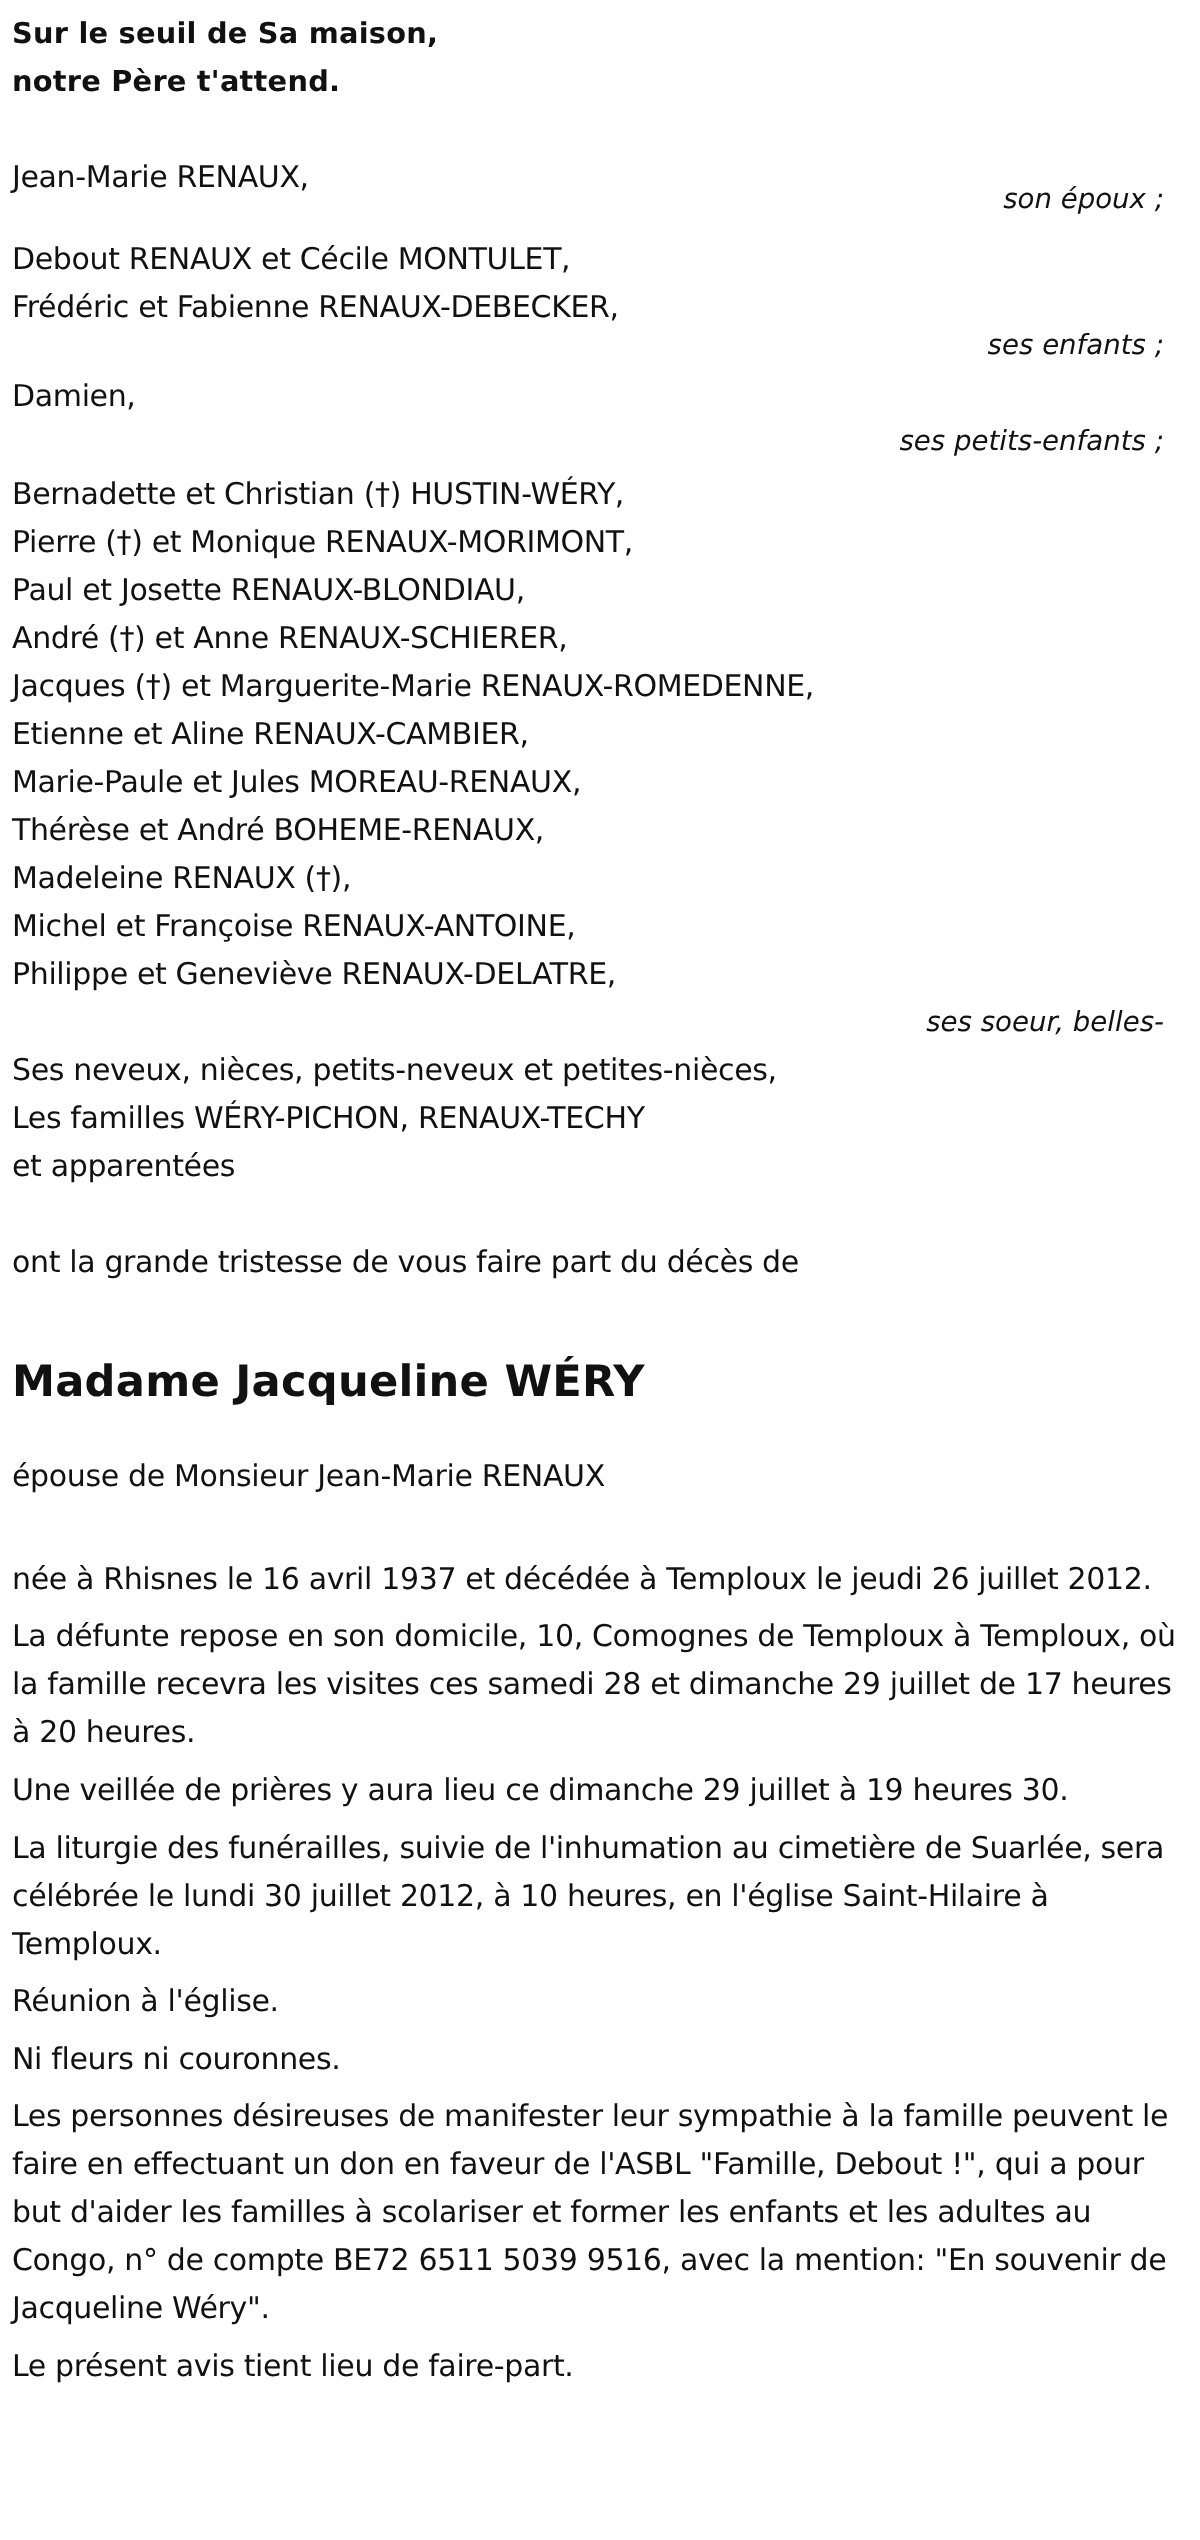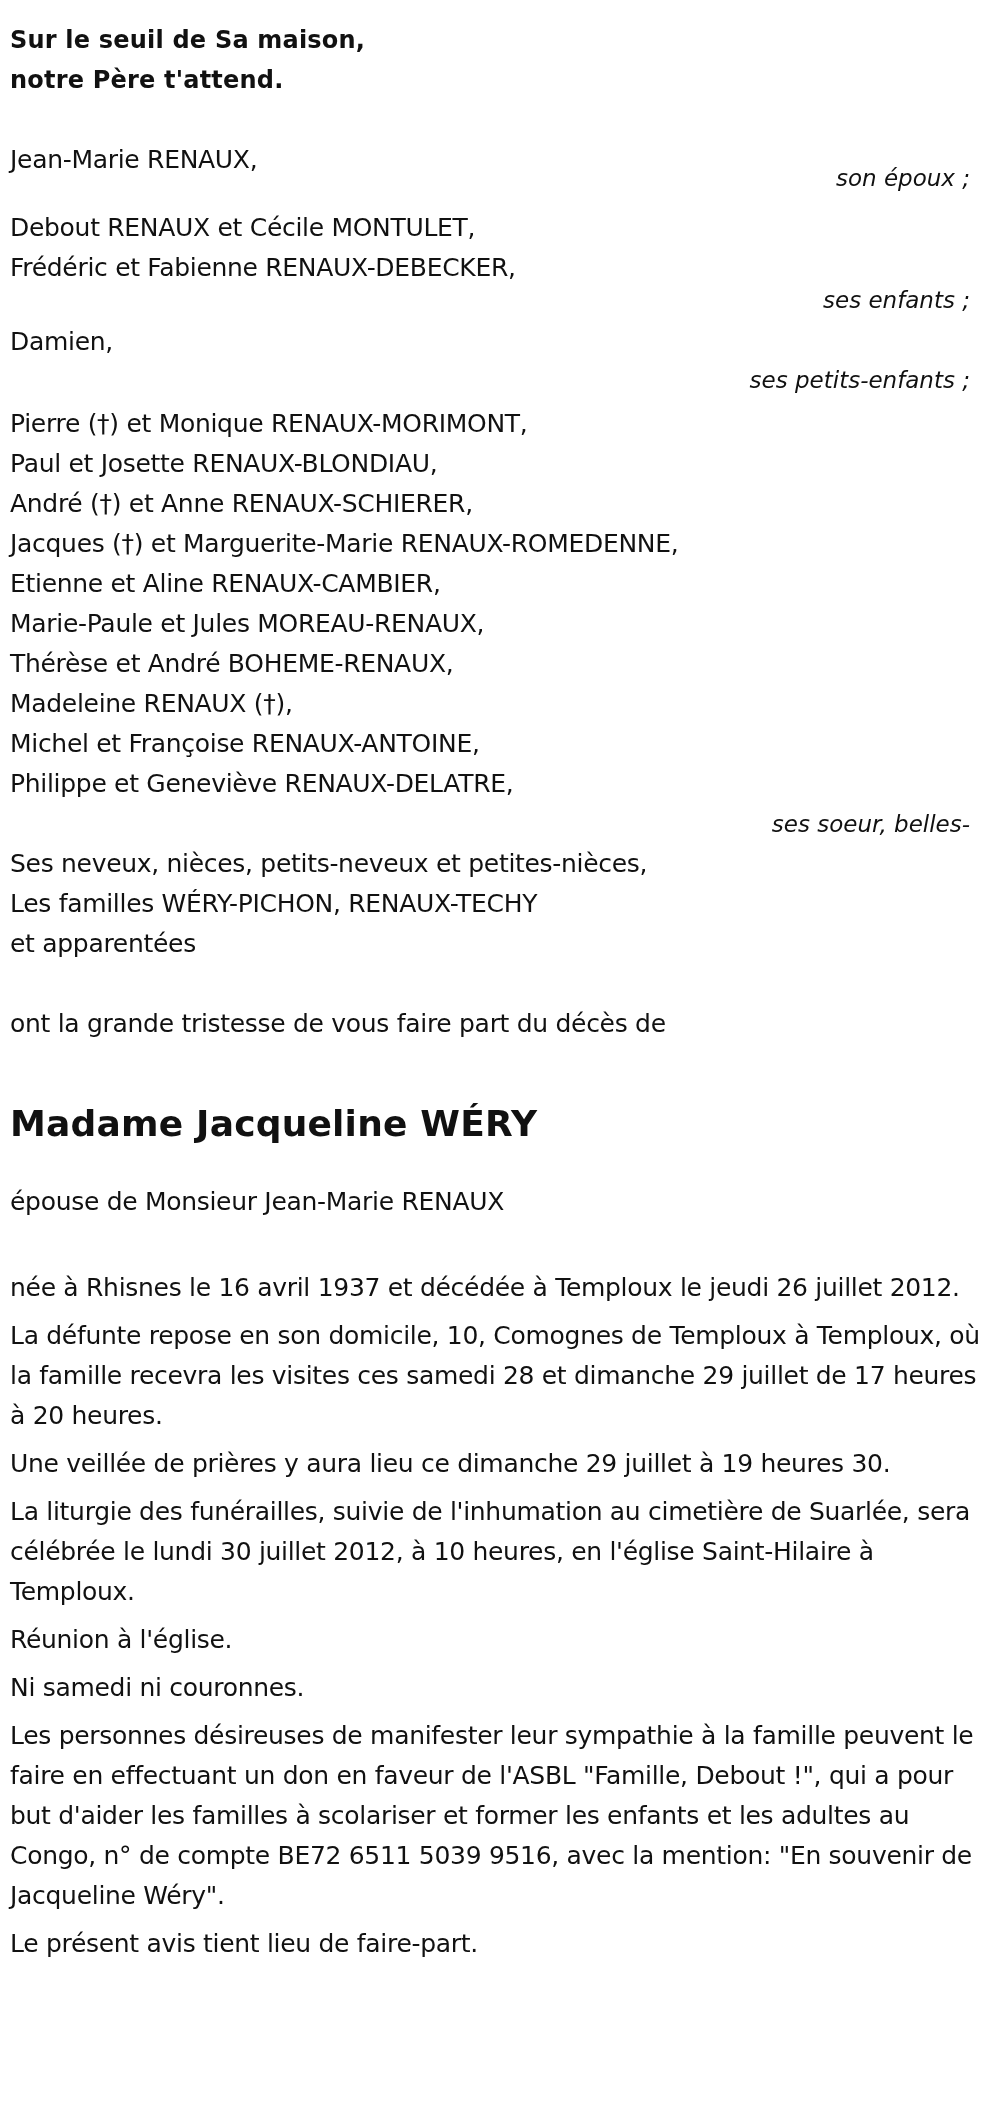--- a/index.html
+++ b/index.html
@@ -17,21 +17,21 @@
   .page {
     position: relative;
     width: 980px;
     padding: 0 10px 0 10px;
     box-sizing: border-box;
   }
   .epigraph {
     font-weight: bold;
     font-size: 24px;
     line-height: 40px;
-    padding-top: 20px;
+    padding-top: 8px;
     letter-spacing: 0.2px;
   }
   .epigraph div { height: 40px; }
   .line {
     font-size: 25px;
     line-height: 40px;
     white-space: nowrap;
     letter-spacing: -0.3px;
   }
   .role {
@@ -88,20 +88,21 @@
   <div class="gap-s" style="height:2px"></div>
 
   <div class="group">
     <div class="line">Damien,</div>
     <div class="role" style="margin-top:-2px;">ses petits-enfants ;</div>
   </div>
 
   <div class="gap-s" style="height:4px"></div>
 
   <div class="group">
+    <div class="line">Bernadette et Christian (†) HUSTIN-WÉRY,</div>
     <div class="line">Pierre (†) et Monique RENAUX-MORIMONT,</div>
     <div class="line">Paul et Josette RENAUX-BLONDIAU,</div>
     <div class="line">André (†) et Anne RENAUX-SCHIERER,</div>
     <div class="line">Jacques (†) et Marguerite-Marie RENAUX-ROMEDENNE,</div>
     <div class="line">Etienne et Aline RENAUX-CAMBIER,</div>
     <div class="line">Marie-Paule et Jules MOREAU-RENAUX,</div>
     <div class="line">Thérèse et André BOHEME-RENAUX,</div>
     <div class="line">Madeleine RENAUX (†),</div>
     <div class="line">Michel et Françoise RENAUX-ANTOINE,</div>
     <div class="line">Philippe et Geneviève RENAUX-DELATRE,</div>
@@ -125,18 +126,18 @@
   <div class="line">épouse de Monsieur Jean-Marie RENAUX</div>
 
   <div style="height:46px"></div>
 
   <div>
     <p class="para">née à Rhisnes le 16 avril 1937 et décédée à Temploux le jeudi 26 juillet 2012.</p>
     <p class="para">La défunte repose en son domicile, 10, Comognes de Temploux à Temploux, où la famille recevra les visites ces samedi 28 et dimanche 29 juillet de 17 heures à 20 heures.</p>
     <p class="para">Une veillée de prières y aura lieu ce dimanche 29 juillet à 19 heures 30.</p>
     <p class="para">La liturgie des funérailles, suivie de l'inhumation au cimetière de Suarlée, sera célébrée le lundi 30 juillet 2012, à 10 heures, en l'église Saint-Hilaire à Temploux.</p>
     <p class="para">Réunion à l'église.</p>
-    <p class="para">Ni samedi ni couronnes.</p>
+    <p class="para">Ni fleurs ni couronnes.</p>
     <p class="para">Les personnes désireuses de manifester leur sympathie à la famille peuvent le faire en effectuant un don en faveur de l'ASBL "Famille, Debout !", qui a pour but d'aider les familles à scolariser et former les enfants et les adultes au Congo, n° de compte BE72 6511 5039 9516, avec la mention: "En souvenir de Jacqueline Wéry".</p>
     <p class="para">Le présent avis tient lieu de faire-part.</p>
   </div>
 
 </div>
 
 </body></html>

